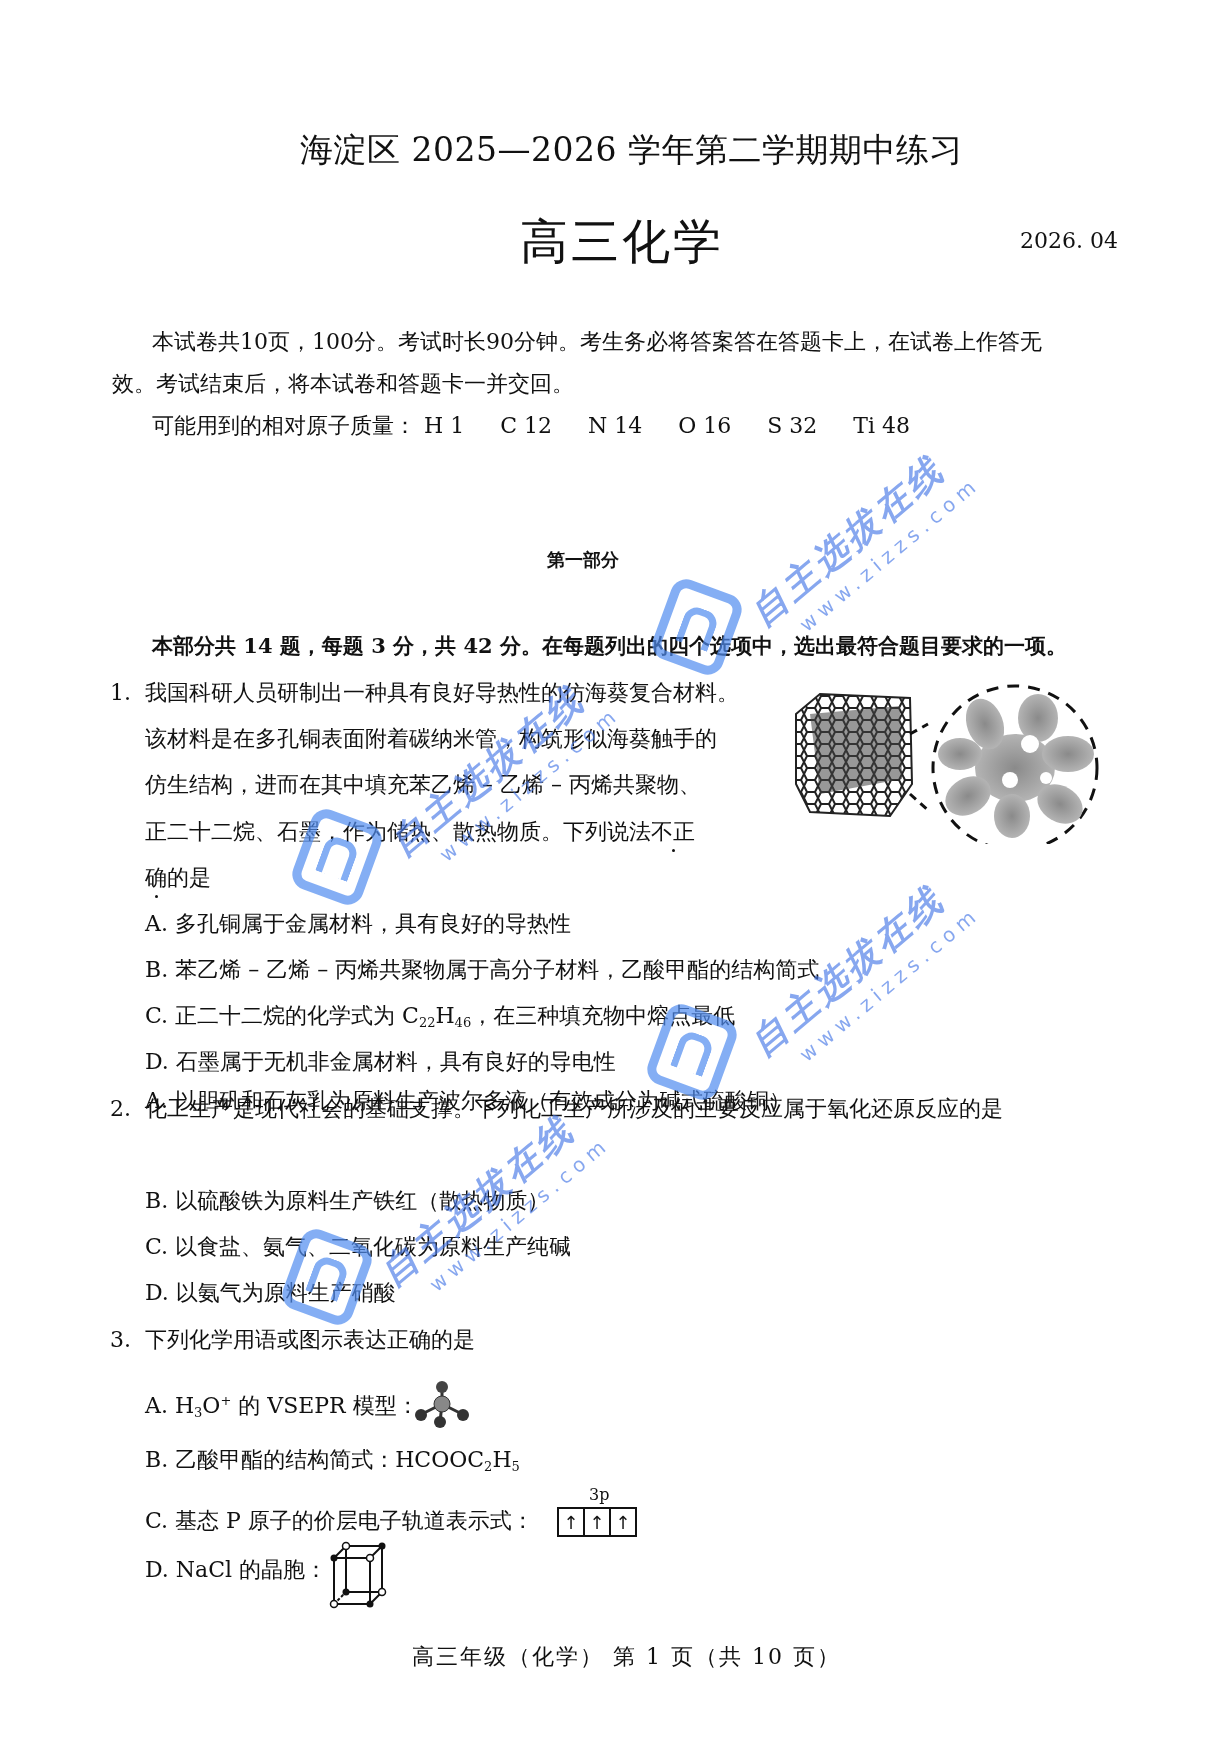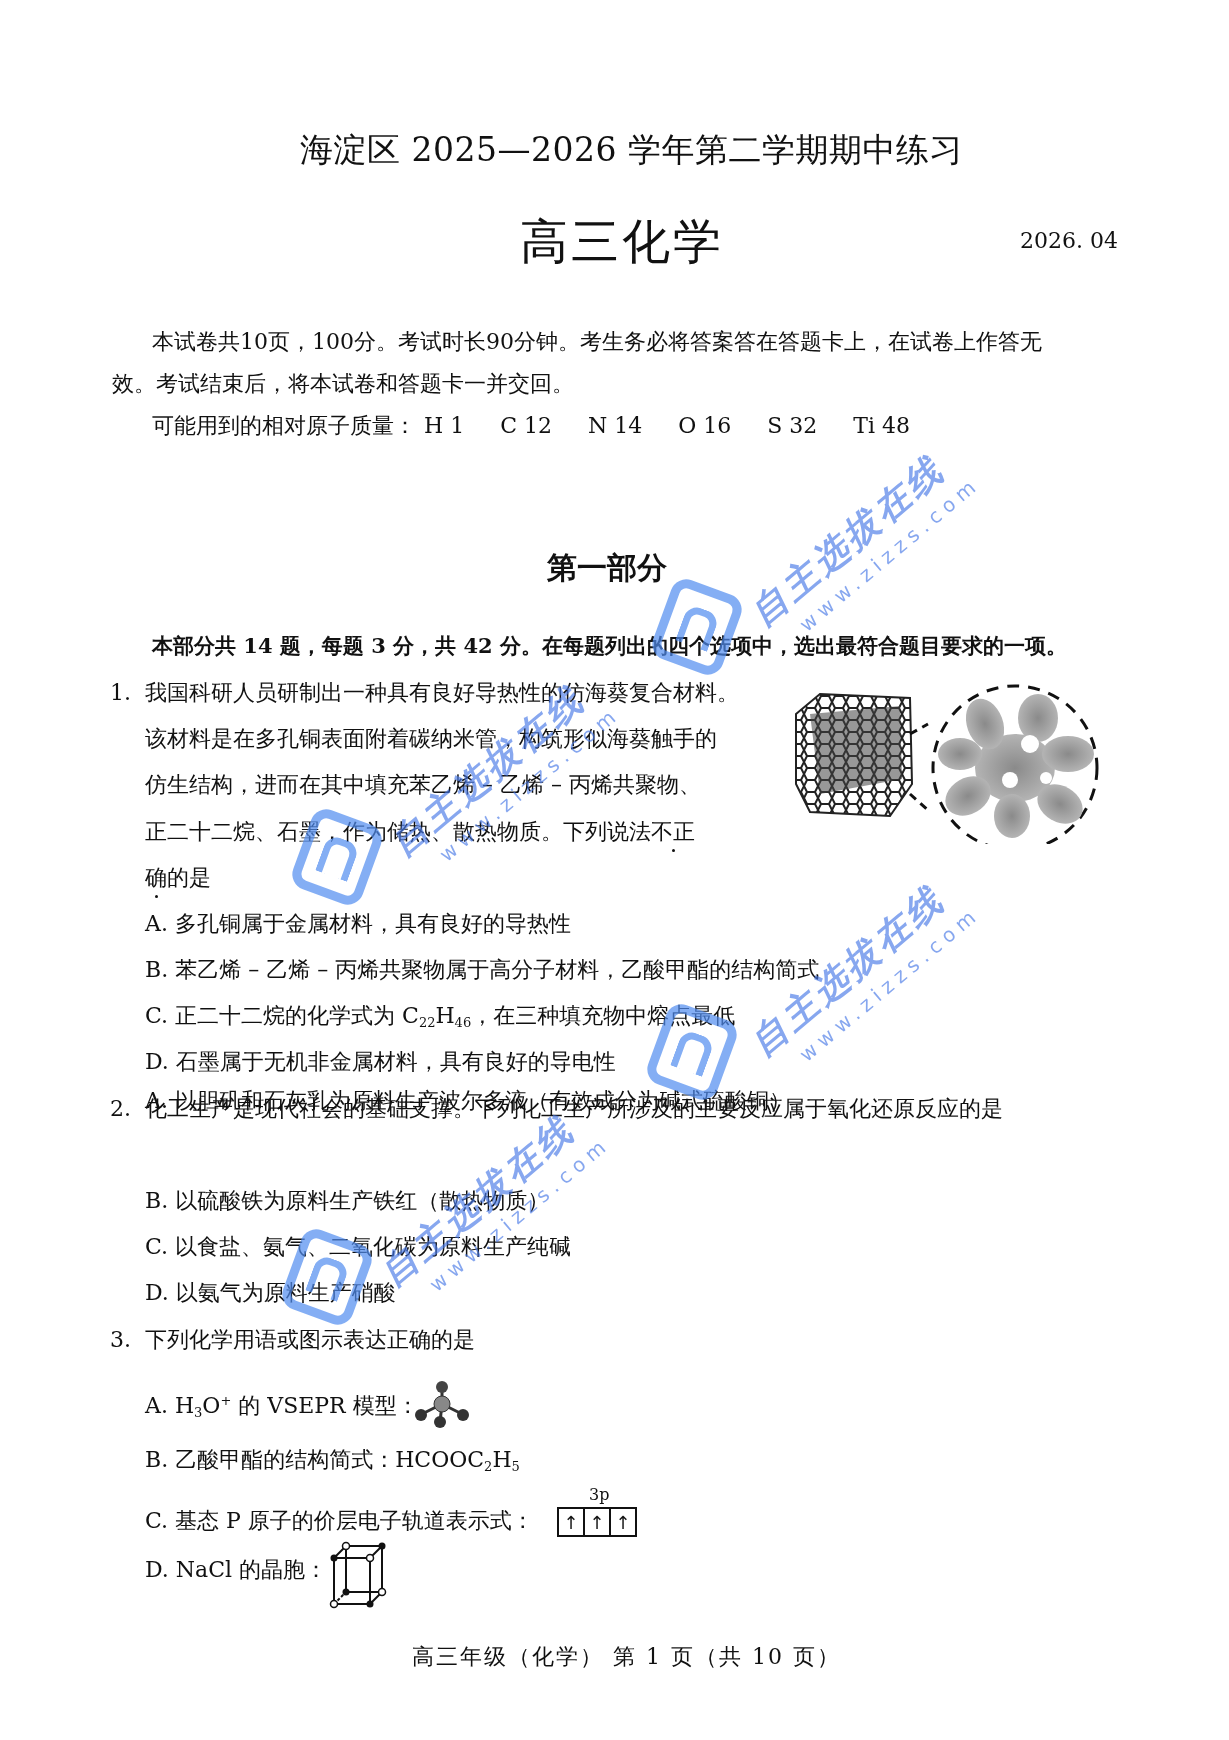--- a/index.html
+++ b/index.html
@@ -4,21 +4,21 @@
 <style>
   html, body { margin: 0; padding: 0; background: #ffffff; }
   body { width: 1229px; height: 1740px; position: relative; overflow: hidden;
          font-family: "DejaVu Serif", "Liberation Serif", serif; color: #111; }
   .abs { position: absolute; white-space: nowrap; }
   .title { left: 300px; top: 128px; font-size: 33px; letter-spacing: 0.5px; }
   .subject { left: 520px; top: 210px; font-size: 48px; font-weight: normal; letter-spacing: 3px; }
   .date { left: 1020px; top: 228px; font-size: 22px; }
   .txt { font-size: 22px; line-height: 24px; }
   .bold { font-weight: bold; }
-  .section { left: 547px; top: 548px; font-size: 30px; font-weight: bold; }
+  .section { left: 547px; top: 548px; font-size: 18px; font-weight: bold; }
   .footer { left: 412px; top: 1642px; font-size: 22px; letter-spacing: 2px; }
   .emdot { position: relative; }
   .emdot::after { content: ""; position: absolute; left: 50%; bottom: -8px; width: 3px; height: 3px;
                   margin-left: -1.5px; border-radius: 50%; background: #111; }
   sub { font-size: 13px; vertical-align: -4px; line-height: 0; }
   sup { font-size: 13px; vertical-align: 8px; line-height: 0; }
   .mass span { display: inline-block; margin-right: 36px; }
   .orbital { display: inline-flex; border: 2px solid #111; vertical-align: middle; position: relative; }
   .orbital .cell { width: 24px; height: 26px; display: flex; align-items: center; justify-content: center;
                    font-family: "DejaVu Sans", sans-serif; font-size: 18px; }

